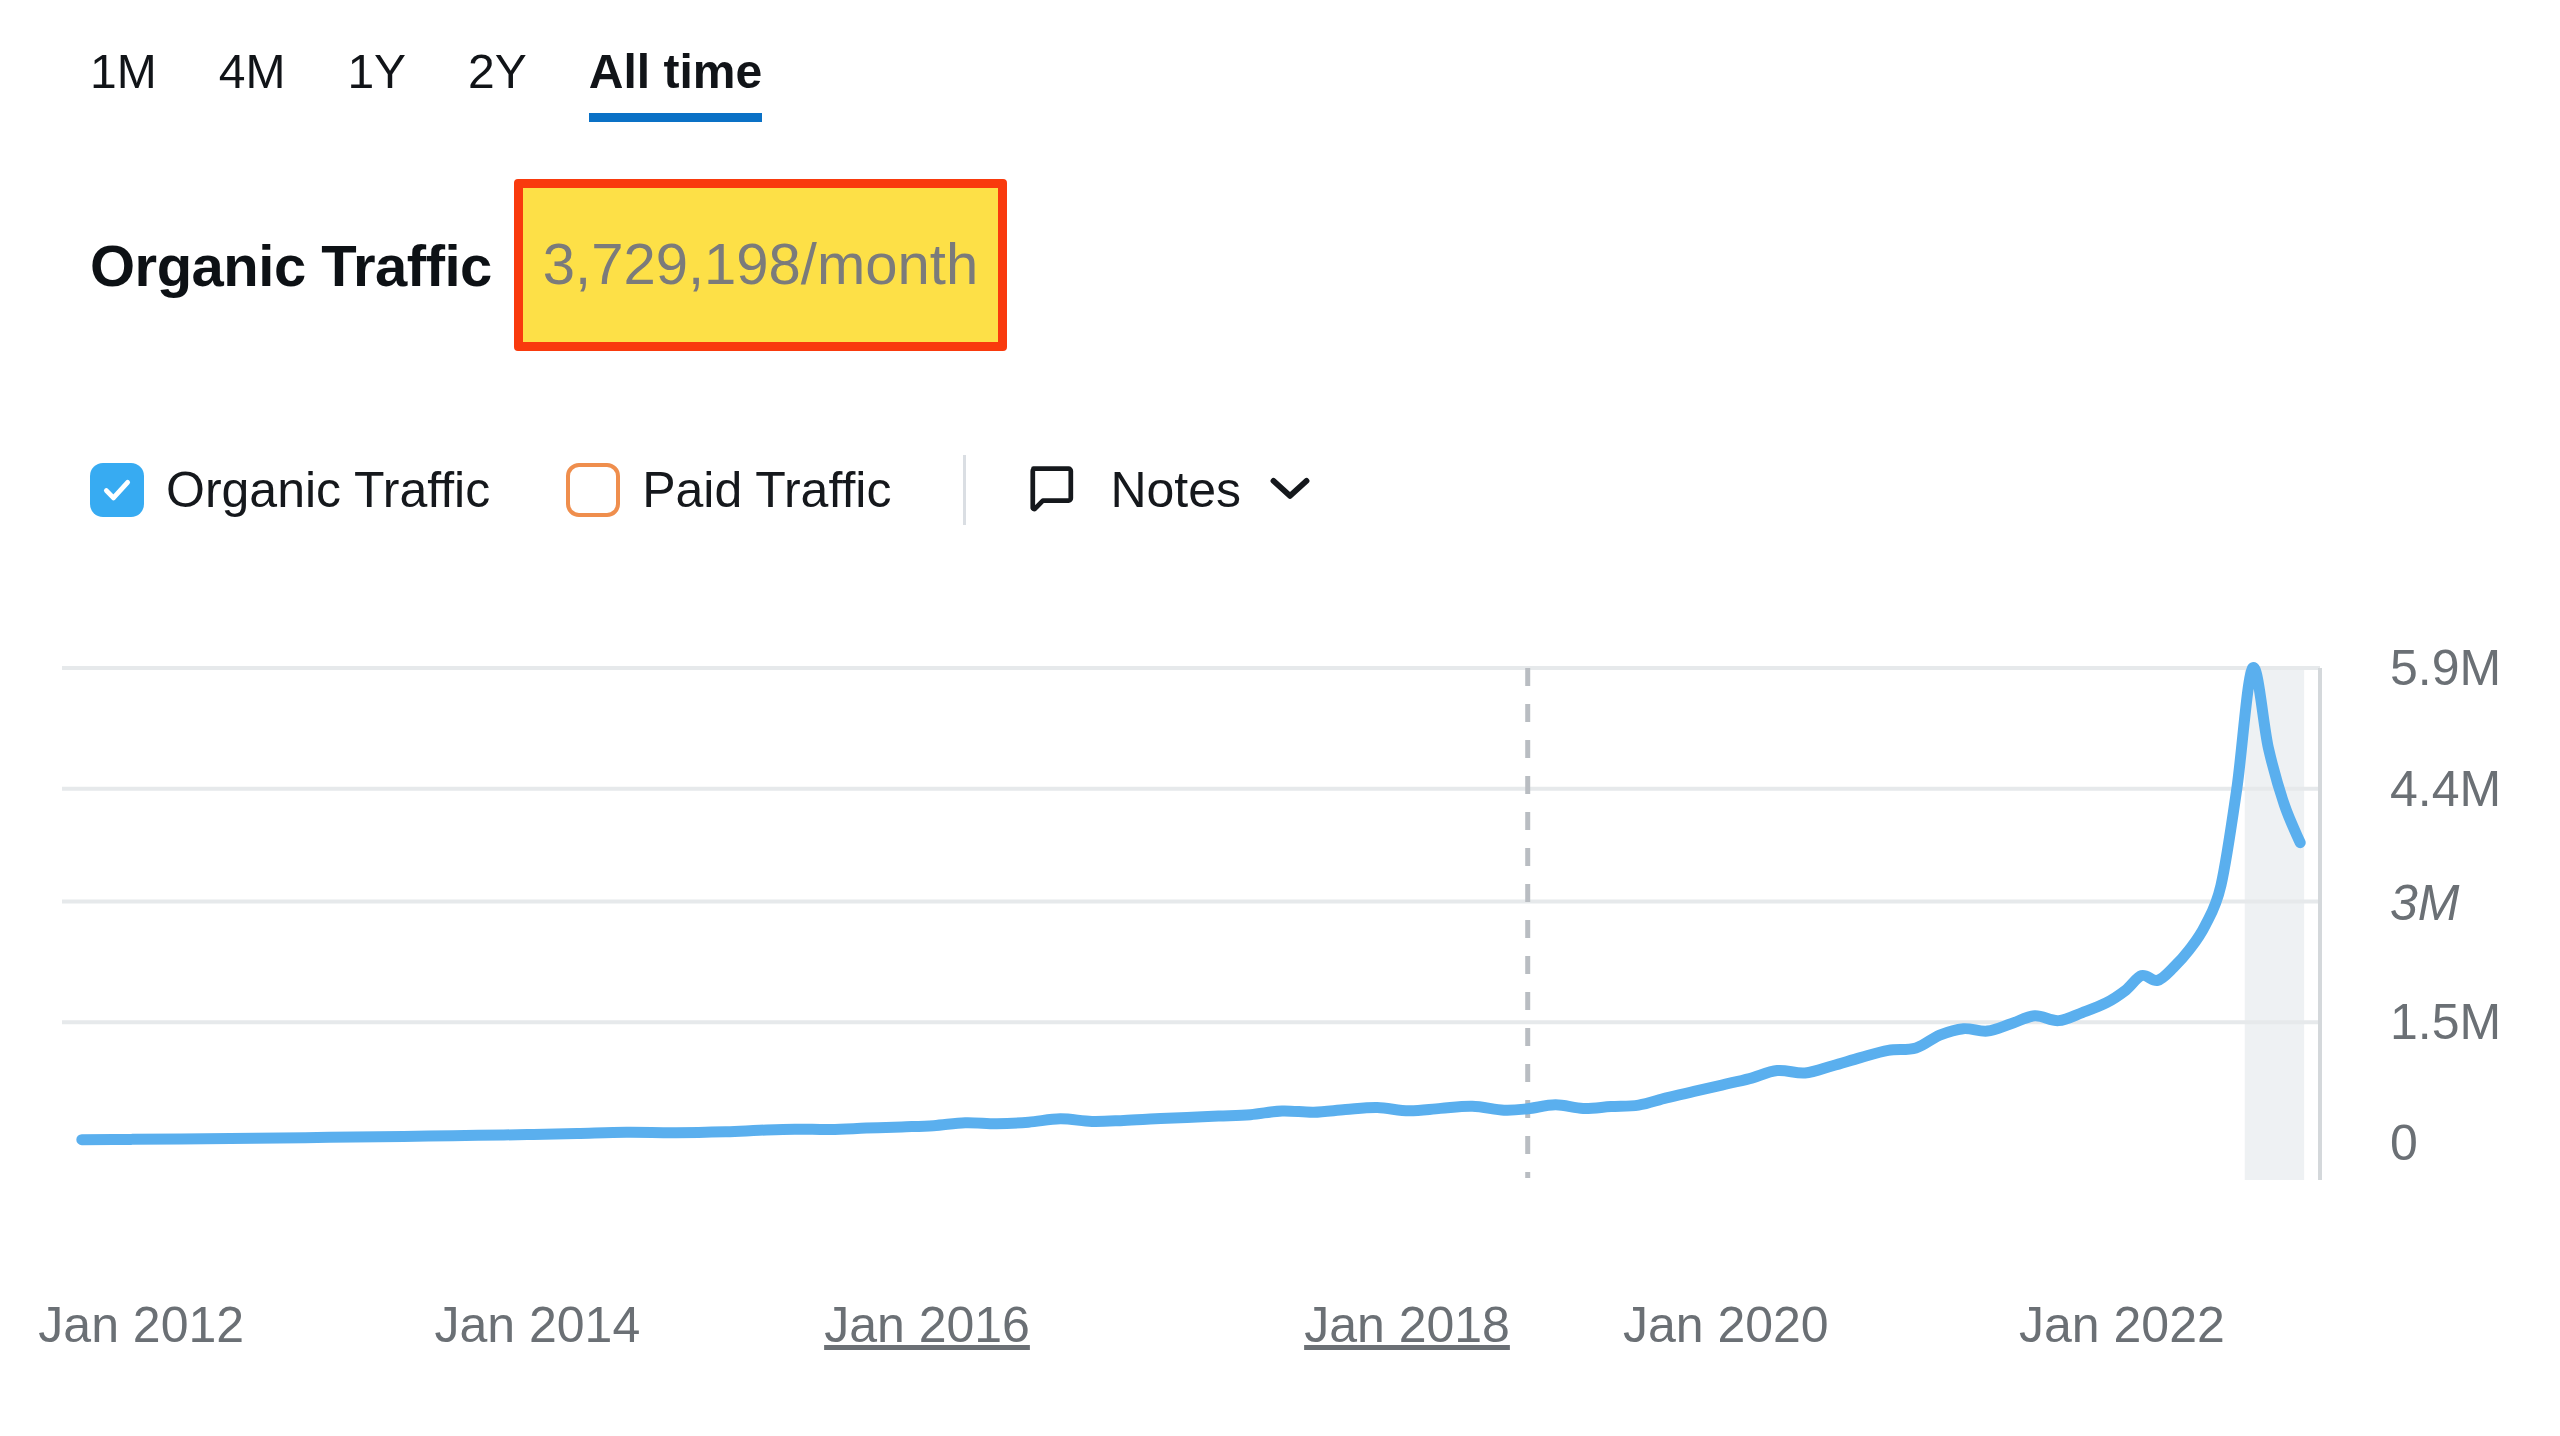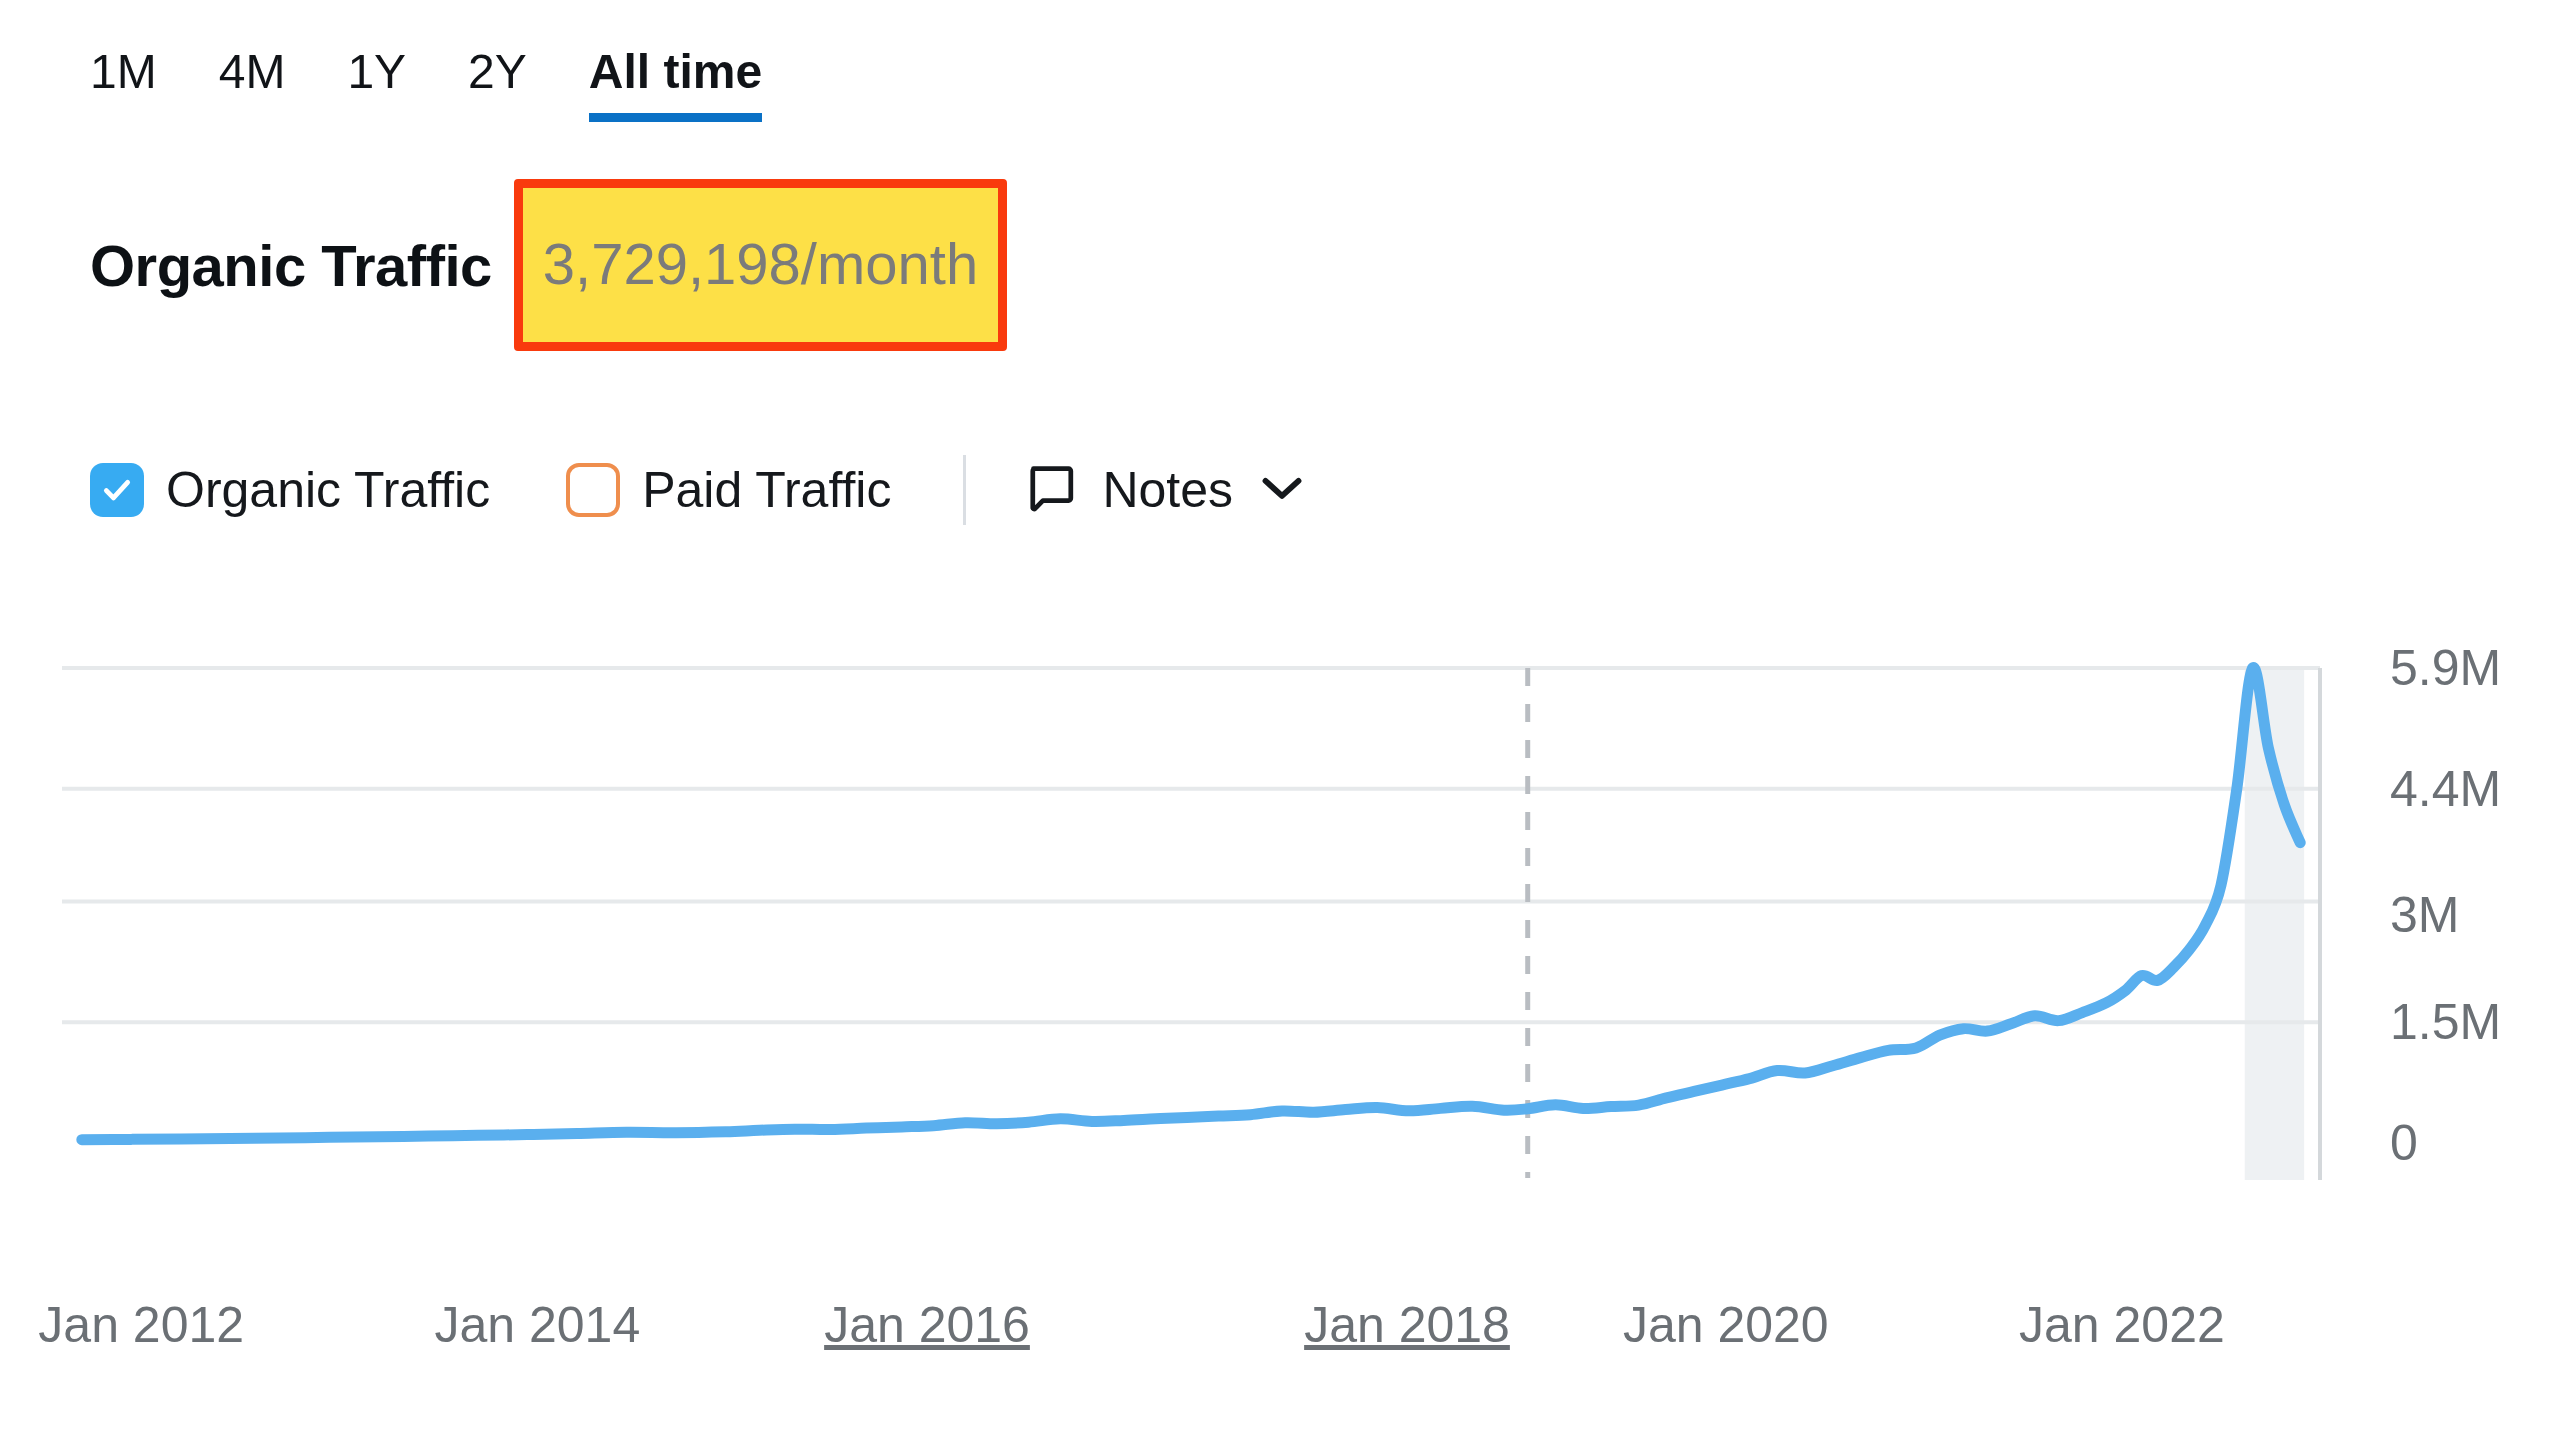--- a/index.html
+++ b/index.html
@@ -130,21 +130,21 @@
   }
   .notes-btn {
     display: flex;
     align-items: center;
     cursor: pointer;
     white-space: nowrap;
   }
   .notes-btn .label {
     font-size: 50px;
     color: #15181c;
-    margin-left: 24px;
+    margin-left: 32px;
   }
   .notes-chevron { margin-left: 26px; display: block; }
 
   
   .chart-wrap {
     position: absolute;
     left: 0;
     top: 620px;
     width: 2560px;
     height: 560px;
@@ -254,21 +254,21 @@
     <g id="border-layer">
         <line x1="2320" x2="2320" y1="48" y2="560" stroke="#d4d8db" stroke-width="4"></line>
       </g>
     <path id="series-path" fill="none" stroke="#5aafee" stroke-width="11" stroke-linecap="round" stroke-linejoin="round" d="M 81.81 519.70 C 90.06 519.65, 114.82 519.50, 131.32 519.38 C 147.83 519.26, 164.34 519.12, 180.84 518.97 C 197.35 518.83, 213.85 518.65, 230.36 518.49 C 246.87 518.33, 263.37 518.20, 279.88 518.01 C 296.38 517.82, 312.89 517.58, 329.39 517.36 C 345.90 517.15, 362.41 516.94, 378.91 516.72 C 395.42 516.51, 411.92 516.30, 428.43 516.08 C 444.94 515.85, 461.44 515.61, 477.95 515.35 C 494.45 515.10, 510.96 514.86, 527.46 514.55 C 543.97 514.24, 560.48 513.86, 576.98 513.50 C 593.49 513.14, 609.99 512.51, 626.50 512.37 C 643.01 512.24, 659.51 512.80, 676.02 512.69 C 692.52 512.59, 711.67 512.13, 725.54 511.73 C 739.40 511.33, 747.65 510.71, 759.21 510.28 C 770.76 509.85, 782.98 509.29, 794.86 509.15 C 806.74 509.02, 818.63 509.65, 830.51 509.47 C 842.40 509.30, 854.28 508.54, 866.16 508.11 C 878.05 507.68, 890.59 507.30, 901.82 506.90 C 913.04 506.50, 922.95 506.39, 933.51 505.69 C 944.07 504.99, 954.64 503.05, 965.20 502.71 C 975.76 502.38, 986.33 503.76, 996.89 503.68 C 1007.45 503.60, 1018.02 503.03, 1028.58 502.23 C 1039.15 501.42, 1049.71 498.98, 1060.27 498.85 C 1070.84 498.71, 1081.40 501.16, 1091.96 501.42 C 1102.53 501.69, 1113.09 500.89, 1123.66 500.46 C 1134.22 500.03, 1144.78 499.36, 1155.35 498.85 C 1165.91 498.34, 1176.47 497.87, 1187.04 497.40 C 1197.60 496.93, 1208.17 496.49, 1218.73 496.03 C 1229.29 495.57, 1239.86 495.51, 1250.42 494.66 C 1260.98 493.82, 1271.55 491.36, 1282.11 490.96 C 1292.68 490.56, 1303.24 492.47, 1313.80 492.25 C 1324.37 492.02, 1334.93 490.37, 1345.49 489.59 C 1356.06 488.81, 1366.62 487.38, 1377.19 487.58 C 1387.75 487.78, 1398.31 490.66, 1408.88 490.80 C 1419.44 490.93, 1430.00 489.12, 1440.57 488.38 C 1451.13 487.64, 1461.70 486.07, 1472.26 486.37 C 1482.82 486.66, 1494.71 489.75, 1503.95 490.15 C 1513.19 490.56, 1519.14 489.68, 1527.72 488.78 C 1536.30 487.88, 1546.21 484.83, 1555.45 484.76 C 1564.69 484.69, 1573.94 488.07, 1583.18 488.38 C 1592.42 488.69, 1601.67 487.15, 1610.91 486.61 C 1620.15 486.07, 1629.40 486.61, 1638.64 485.16 C 1647.88 483.71, 1657.13 480.20, 1666.37 477.92 C 1675.61 475.63, 1684.85 473.62, 1694.10 471.47 C 1703.34 469.33, 1712.58 467.18, 1721.83 465.03 C 1731.07 462.89, 1740.31 461.01, 1749.56 458.59 C 1758.80 456.18, 1768.04 451.48, 1777.29 450.54 C 1786.53 449.60, 1795.77 453.76, 1805.02 452.96 C 1814.26 452.15, 1823.50 448.26, 1832.75 445.71 C 1841.99 443.16, 1851.23 440.21, 1860.48 437.66 C 1869.72 435.11, 1878.96 432.03, 1888.21 430.42 C 1897.45 428.81, 1907.35 430.55, 1915.94 428.00 C 1924.52 425.45, 1931.78 418.34, 1939.71 415.12 C 1947.63 411.90, 1955.55 409.35, 1963.47 408.68 C 1971.40 408.01, 1979.32 411.90, 1987.24 411.09 C 1995.16 410.29, 2003.09 406.40, 2011.01 403.85 C 2018.93 401.30, 2026.86 396.33, 2034.78 395.80 C 2042.70 395.26, 2050.62 401.16, 2058.55 400.63 C 2066.47 400.09, 2074.39 395.53, 2082.32 392.58 C 2090.24 389.62, 2098.82 386.67, 2106.08 382.92 C 2113.35 379.16, 2119.95 374.60, 2125.89 370.03 C 2131.83 365.47, 2136.45 357.15, 2141.74 355.54 C 2147.02 353.93, 2152.30 361.71, 2157.58 360.37 C 2162.86 359.03, 2168.15 352.59, 2173.43 347.49 C 2178.71 342.39, 2183.99 336.76, 2189.27 329.78 C 2194.56 322.80, 2199.84 316.36, 2205.12 305.63 C 2210.40 294.89, 2215.68 288.18, 2220.96 265.37 C 2226.25 242.56, 2231.53 204.99, 2236.81 168.76 C 2242.09 132.53, 2247.37 54.71, 2252.66 48.00 C 2257.94 41.29, 2263.22 105.70, 2268.50 128.51 C 2273.78 151.32, 2279.07 169.17, 2284.35 184.86 C 2289.63 200.56, 2297.55 216.40, 2300.19 222.70"></path>
   </svg>
 </div>
 
 <div class="y-labels" id="y-labels">
     <div class="y-label" style="top: 23px;">5.9M</div>
     <div class="y-label" style="top: 143.763px;">4.4M</div>
-    <div class="y-label" style="top: 270px;">3M</div>
+    <div class="y-label" style="top: 258px; font-style: italic;">3M</div>
     <div class="y-label" style="top: 377.237px;">1.5M</div>
     <div class="y-label" style="top: 498px;">0</div>
   </div>
 <div class="x-labels" id="x-labels">
     <div class="x-label" style="left: 141.228px;">Jan 2012</div>
     <div class="x-label" style="left: 537.368px;">Jan 2014</div>
     <div class="x-label" style="left: 927px; text-decoration: underline;">Jan 2016</div>
     <div class="x-label" style="left: 1407px; text-decoration: underline;">Jan 2018</div>
     <div class="x-label" style="left: 1725.79px;">Jan 2020</div>
     <div class="x-label" style="left: 2121.93px;">Jan 2022</div>

